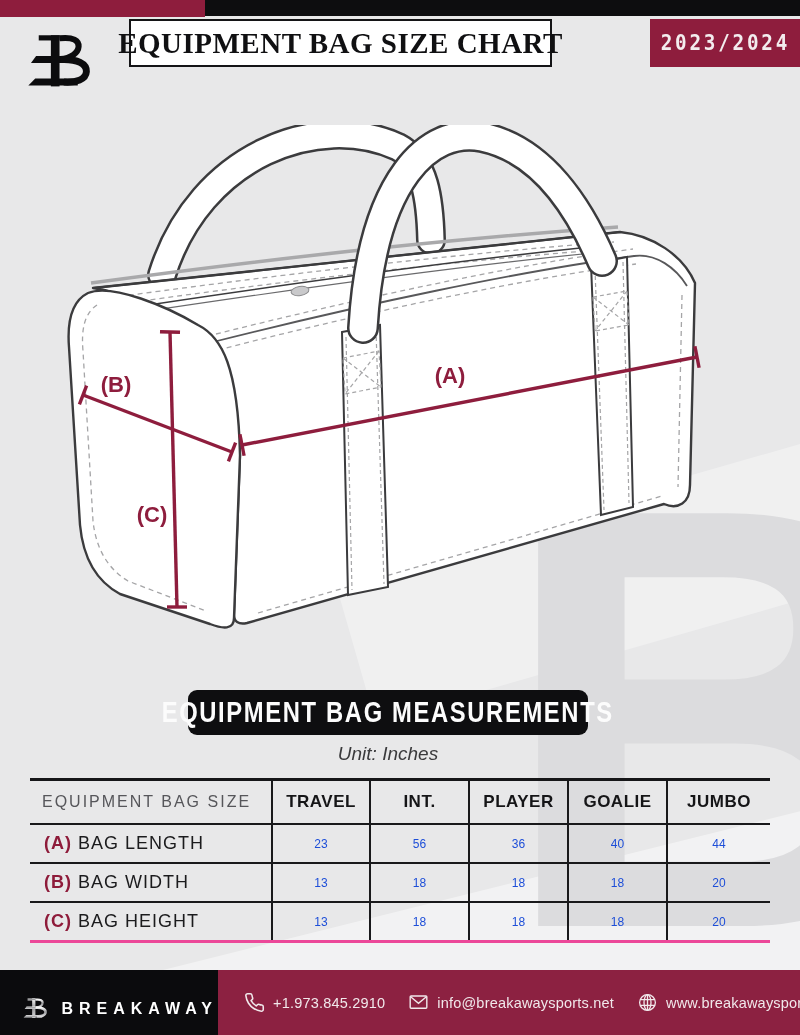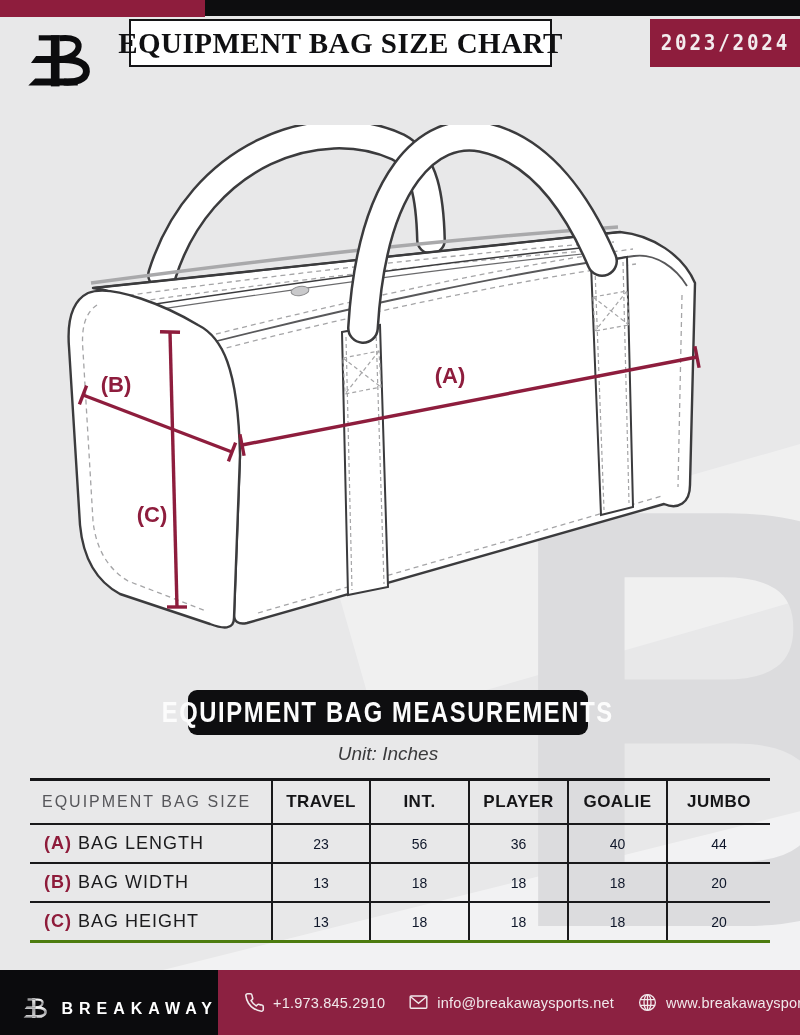--- a/index.html
+++ b/index.html
@@ -28,32 +28,32 @@
            transform:rotate(-16deg);z-index:0;}
   
   .banner{left:188px;top:690px;width:400px;height:45px;background:#0e0e10;border-radius:9px;
           z-index:3;display:flex;align-items:center;justify-content:center;}
   .banner span{color:#fcfcfc;font-size:29px;font-weight:bold;letter-spacing:2px;white-space:nowrap;}
   .unit-note{left:188px;top:743px;width:400px;text-align:center;z-index:3;
              font-style:italic;font-size:19px;color:#3a3a3c;}
   
   .size-table{left:30px;top:778px;z-index:3;}
   table{border-collapse:collapse;table-layout:fixed;width:740px;
-        border-top:3px solid #161618;border-bottom:3px solid #4d7c0f;}
+        border-top:3px solid #161618;border-bottom:3px solid #ec4899;}
   td{padding:0;vertical-align:middle;}
   td+td{border-left:2px solid #19191b;}
   tr.hd td{height:42px;border-bottom:2px solid #19191b;}
   tr.rw td{height:37px;}
   tr.rw td{border-bottom:2px solid #19191b;}
   tr.rw:last-child td{border-bottom:none;margin-top:38px;}
   .c-first{font-size:16px;color:#56565a;letter-spacing:2px;padding-left:12px;}
   .c-head{font-size:17px;font-weight:bold;color:#151517;text-align:center;letter-spacing:.5px;}
   .c-label{font-size:18px;color:#1b1b1d;letter-spacing:1px;padding-left:14px;}
   .c-label .pfx{color:#8e1b3a;font-weight:bold;}
-  .c-val{font-size:14px;color:#0f172a;text-align:center;}
+  .c-val{font-size:12px;color:#1d4ed8;text-align:center;}
   
   .footer{left:0;top:970px;width:800px;height:65px;z-index:7;}
   .f-black{position:absolute;left:0;top:0;width:218px;height:78px;background:#0b0b0d;
            display:flex;align-items:center;}
   .f-maroon{position:absolute;left:218px;top:0;width:582px;height:65px;background:#8c2141;
             display:flex;align-items:center;padding-left:26px;box-sizing:border-box;gap:23px;}
   .brand-word{color:#fff;font-size:16px;font-weight:bold;letter-spacing:6px;margin-left:10px;white-space:nowrap;}
   .contact{display:flex;align-items:center;gap:8px;}
   .contact span{color:#f1e8eb;font-size:14.5px;letter-spacing:.2px;white-space:nowrap;}
   .contact svg{flex:0 0 auto;}

